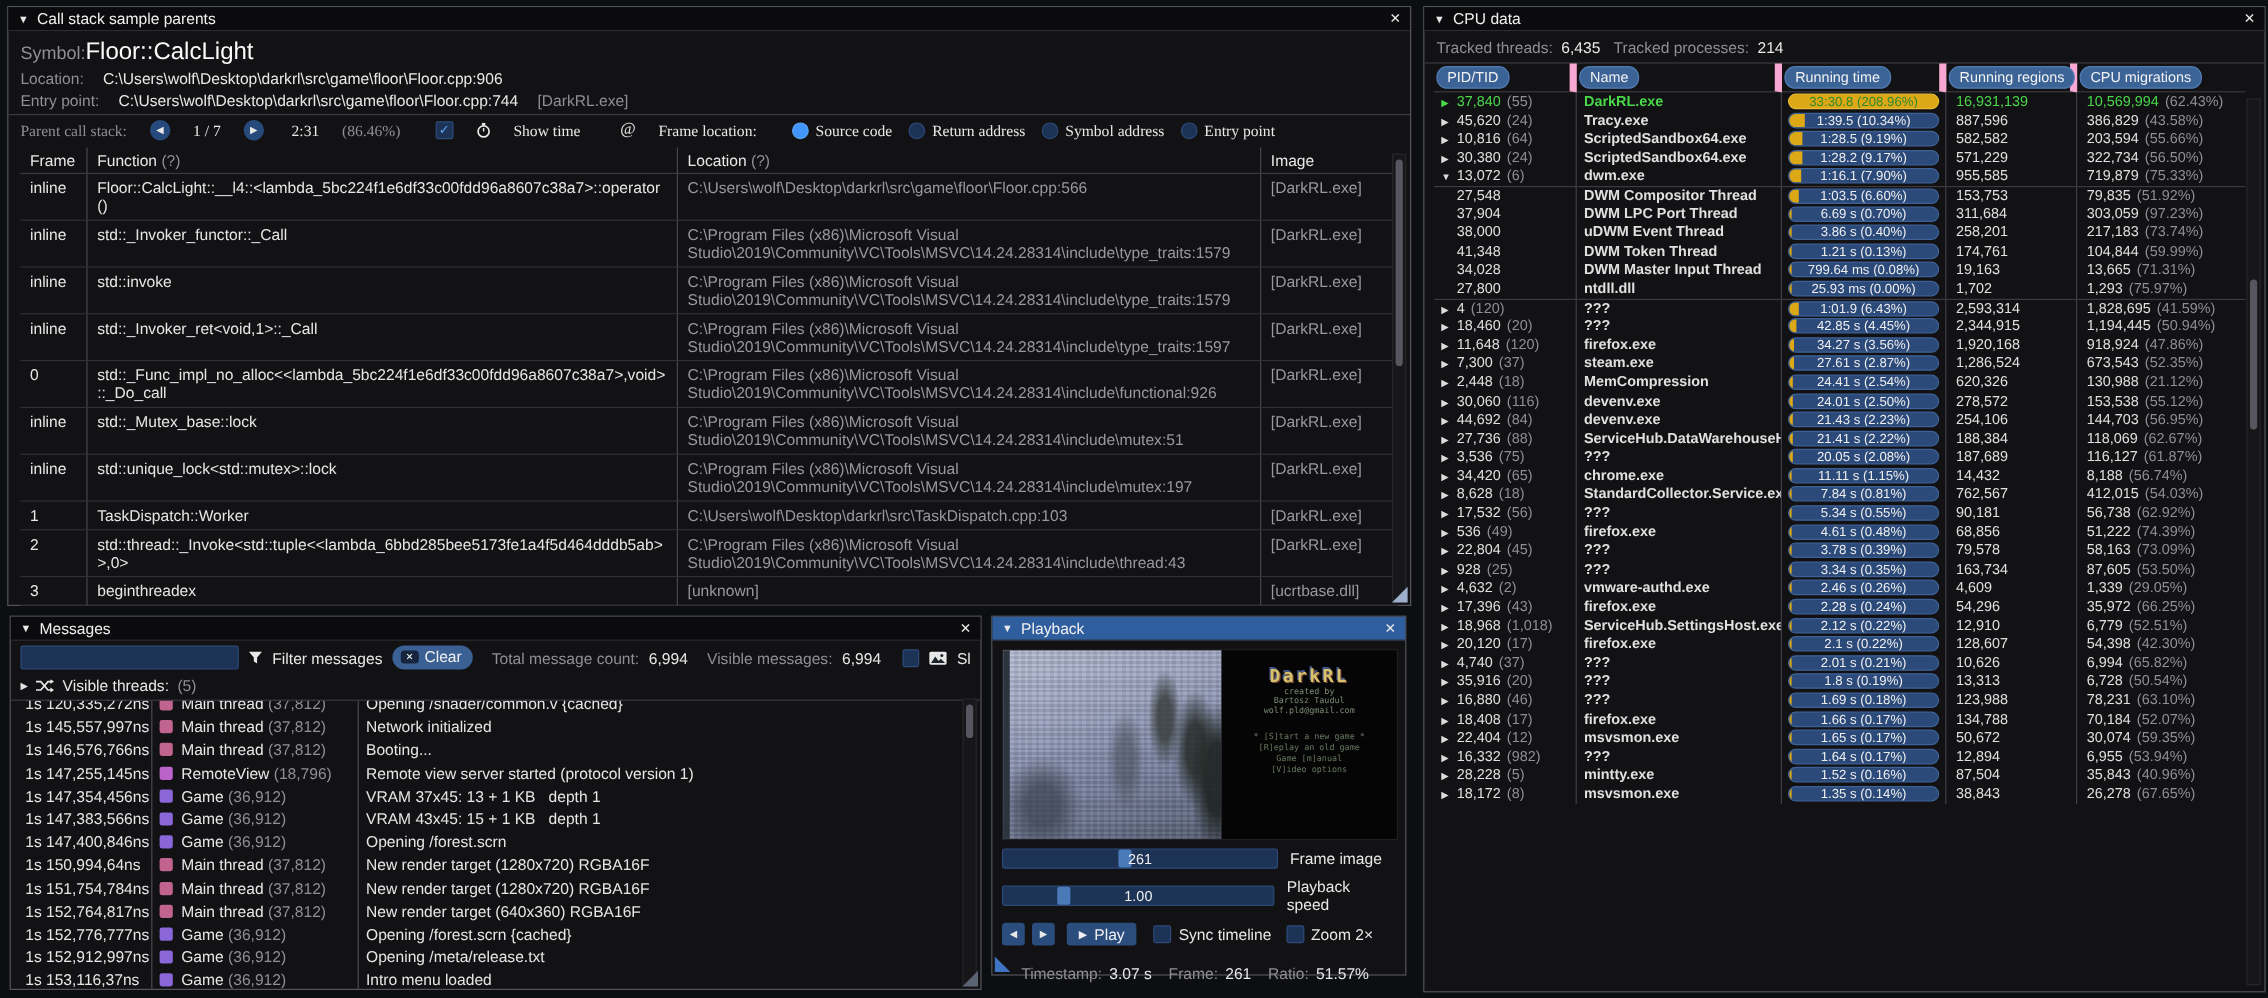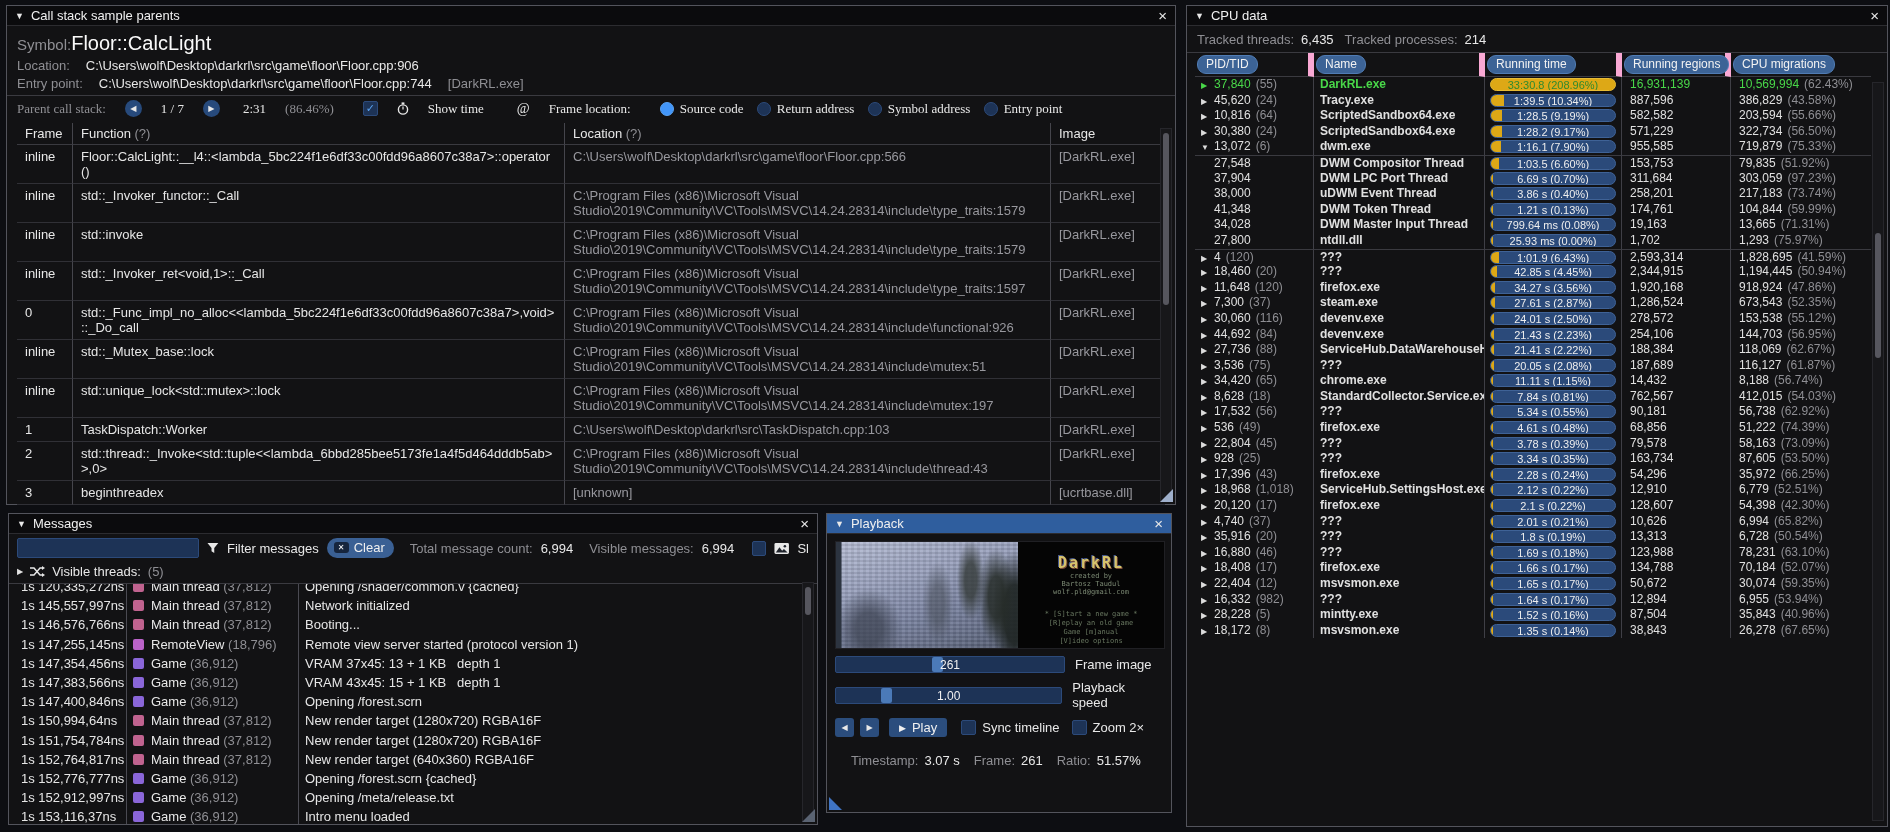--- a/index.html
+++ b/index.html
@@ -58,21 +58,21 @@
   .msg-list { position:relative; height:240px; overflow:hidden; font-size:13px; }
   .msg-row { display:grid; grid-template-columns:118px 172px 1fr; height:19.2px; line-height:19.2px; }
   .msg-row > div { padding:0 6px; overflow:hidden; white-space:nowrap; }
   .msg-row > div:not(:last-child) { border-right:1px solid #4a4a52; }
   .msg-time { color:#e6e6e6; text-align:left; padding-left:12px !important; }
   .tsq { display:inline-block; width:11px; height:11px; border-radius:2px; vertical-align:-1px; margin-right:7px; }
   .msg-tid { color:#8f8f94; }
   .msg-msg { color:#e6e6e6; white-space:pre !important; }
   
   #w-playback { left:826px; top:513px; width:346px; height:300px; }
-  .pb-image { margin:7px 8px 0 8px; width:330px; height:108px; display:flex; border:1px solid #202024; }
+  .pb-image { margin:7px 8px 0 8px; width:330px; height:159px; display:flex; border:1px solid #202024; }
   .pb-forest { width:182px; height:100%;
     background:
       linear-gradient(90deg, #2c3440 0, #2c3440 5px, rgba(44,52,64,0) 6px),
       radial-gradient(ellipse 26px 70px at 88% 52%, rgba(38,44,40,.85) 30%, rgba(38,44,40,0) 70%),
       radial-gradient(ellipse 20px 58px at 74% 36%, rgba(52,58,56,.8) 30%, rgba(52,58,56,0) 70%),
       radial-gradient(ellipse 30px 84px at 98% 68%, rgba(30,36,34,.9) 35%, rgba(30,36,34,0) 75%),
       radial-gradient(ellipse 22px 60px at 56% 58%, rgba(70,76,86,.55) 30%, rgba(70,76,86,0) 70%),
       radial-gradient(ellipse 44px 54px at 18% 82%, rgba(58,64,78,.7) 30%, rgba(58,64,78,0) 75%),
       repeating-linear-gradient(0deg, rgba(255,255,255,.05) 0 2px, rgba(0,0,0,.08) 2px 4px),
       repeating-linear-gradient(90deg, rgba(255,255,255,.04) 0 3px, rgba(0,0,0,.06) 3px 6px),
@@ -681,20 +681,32 @@
         <div class="c-time">
           <div class="tpill">
             <div class="bar" style="width: 2.87%;"></div>
             <span class="tx">27.61 s (2.87%)</span>
           </div>
         </div>
         <div class="c-reg">1,286,524</div>
         <div class="c-mig"><span class="mig-v">673,543</span><span class="mp">(52.35%)</span></div>
       </div>
 
+      <div class="cpu-grid cpu-row">
+        <div class="c-pid"><span class="arr">▶</span><span class="pid">2,448</span><span class="cnt">(18)</span></div>
+        <div class="c-name">MemCompression</div>
+        <div class="c-time">
+          <div class="tpill">
+            <div class="bar" style="width: 2.54%;"></div>
+            <span class="tx">24.41 s (2.54%)</span>
+          </div>
+        </div>
+        <div class="c-reg">620,326</div>
+        <div class="c-mig"><span class="mig-v">130,988</span><span class="mp">(21.12%)</span></div>
+      </div>
 
       <div class="cpu-grid cpu-row">
         <div class="c-pid"><span class="arr">▶</span><span class="pid">30,060</span><span class="cnt">(116)</span></div>
         <div class="c-name">devenv.exe</div>
         <div class="c-time">
           <div class="tpill">
             <div class="bar" style="width: 2.5%;"></div>
             <span class="tx">24.01 s (2.50%)</span>
           </div>
         </div>
@@ -812,20 +824,32 @@
         <div class="c-time">
           <div class="tpill">
             <div class="bar" style="width: 1.5%;"></div>
             <span class="tx">3.34 s (0.35%)</span>
           </div>
         </div>
         <div class="c-reg">163,734</div>
         <div class="c-mig"><span class="mig-v">87,605</span><span class="mp">(53.50%)</span></div>
       </div>
 
+      <div class="cpu-grid cpu-row">
+        <div class="c-pid"><span class="arr">▶</span><span class="pid">4,632</span><span class="cnt">(2)</span></div>
+        <div class="c-name">vmware-authd.exe</div>
+        <div class="c-time">
+          <div class="tpill">
+            <div class="bar" style="width: 1.5%;"></div>
+            <span class="tx">2.46 s (0.26%)</span>
+          </div>
+        </div>
+        <div class="c-reg">4,609</div>
+        <div class="c-mig"><span class="mig-v">1,339</span><span class="mp">(29.05%)</span></div>
+      </div>
 
       <div class="cpu-grid cpu-row">
         <div class="c-pid"><span class="arr">▶</span><span class="pid">17,396</span><span class="cnt">(43)</span></div>
         <div class="c-name">firefox.exe</div>
         <div class="c-time">
           <div class="tpill">
             <div class="bar" style="width: 1.5%;"></div>
             <span class="tx">2.28 s (0.24%)</span>
           </div>
         </div>

